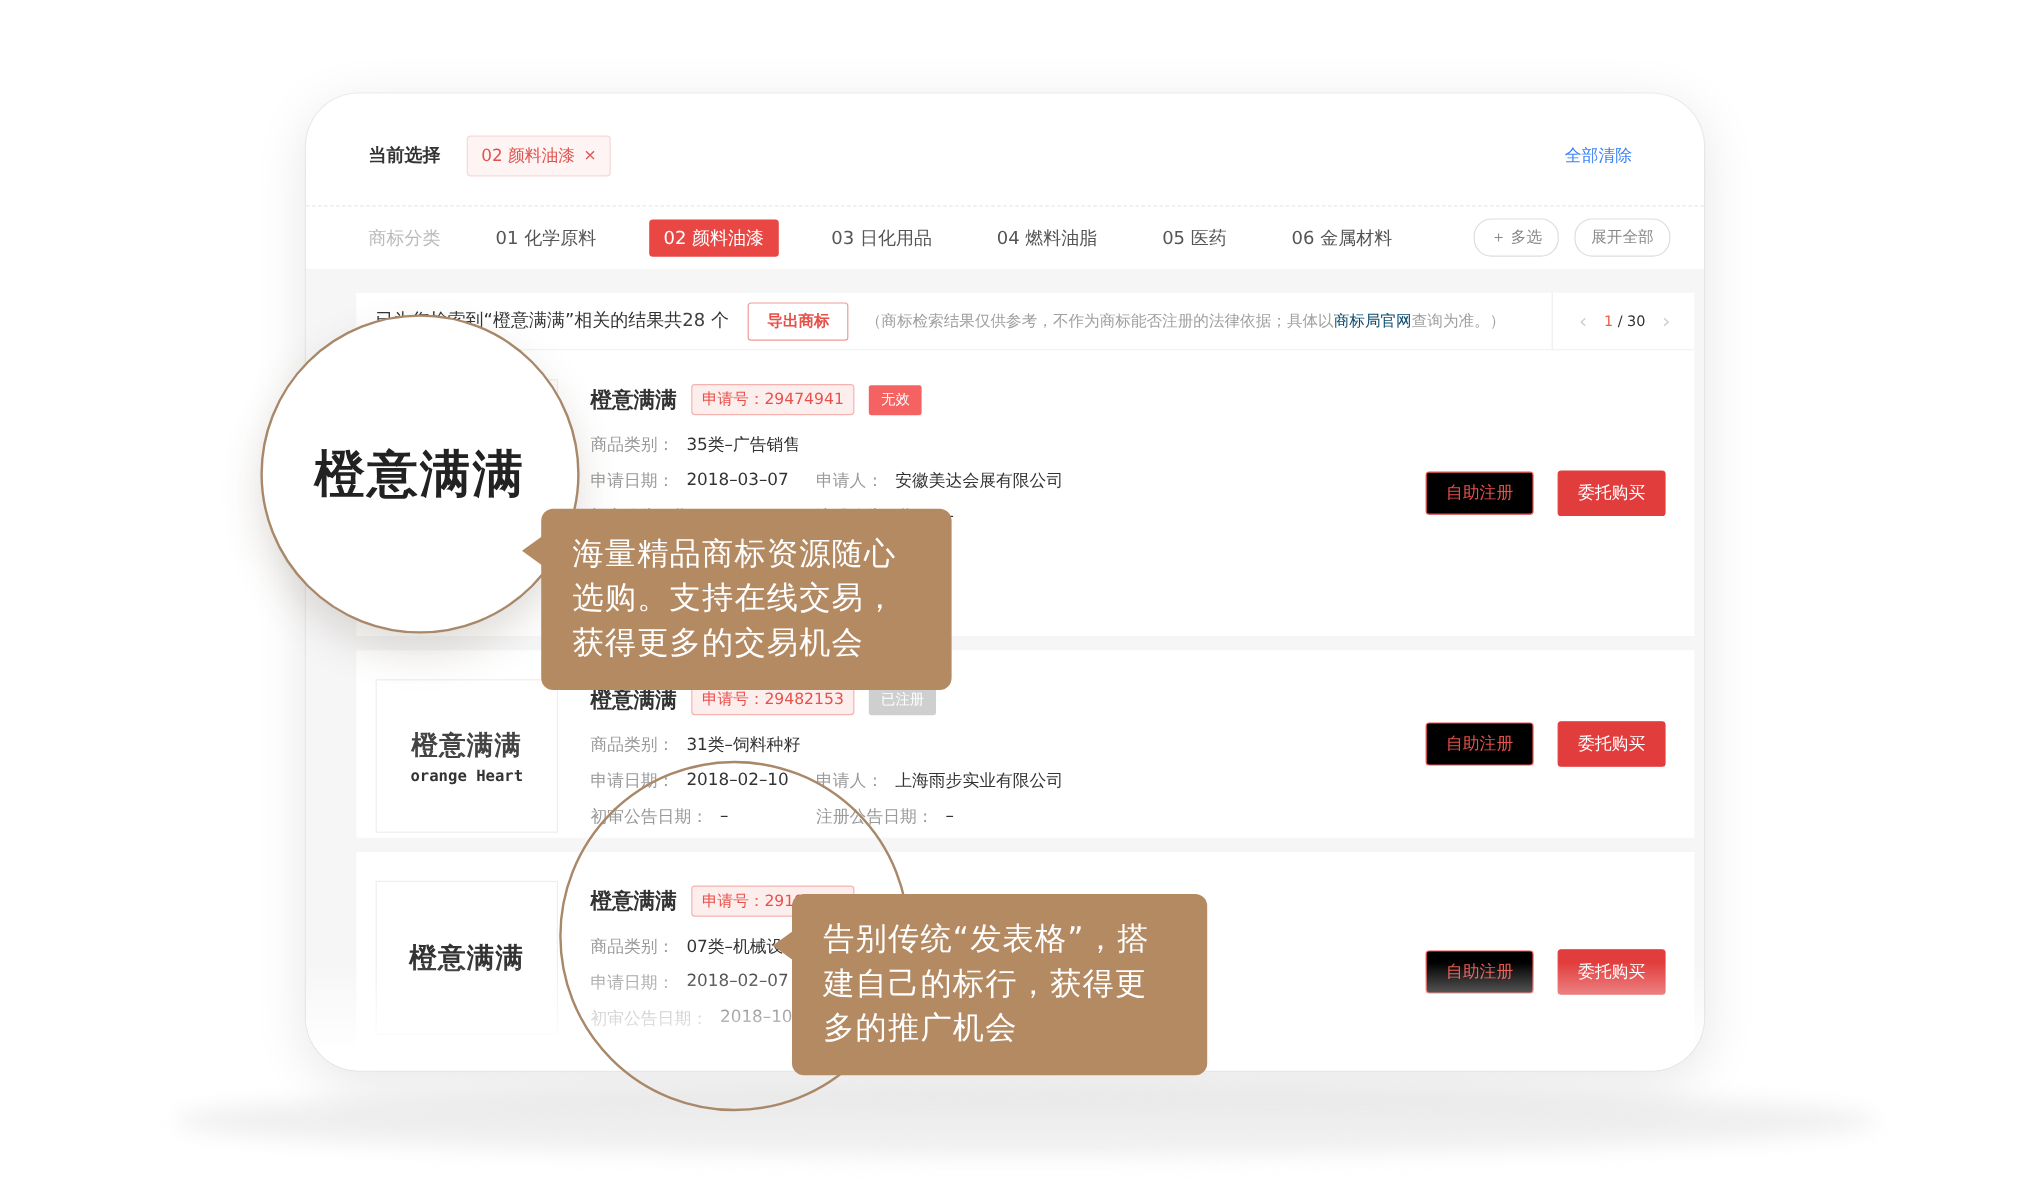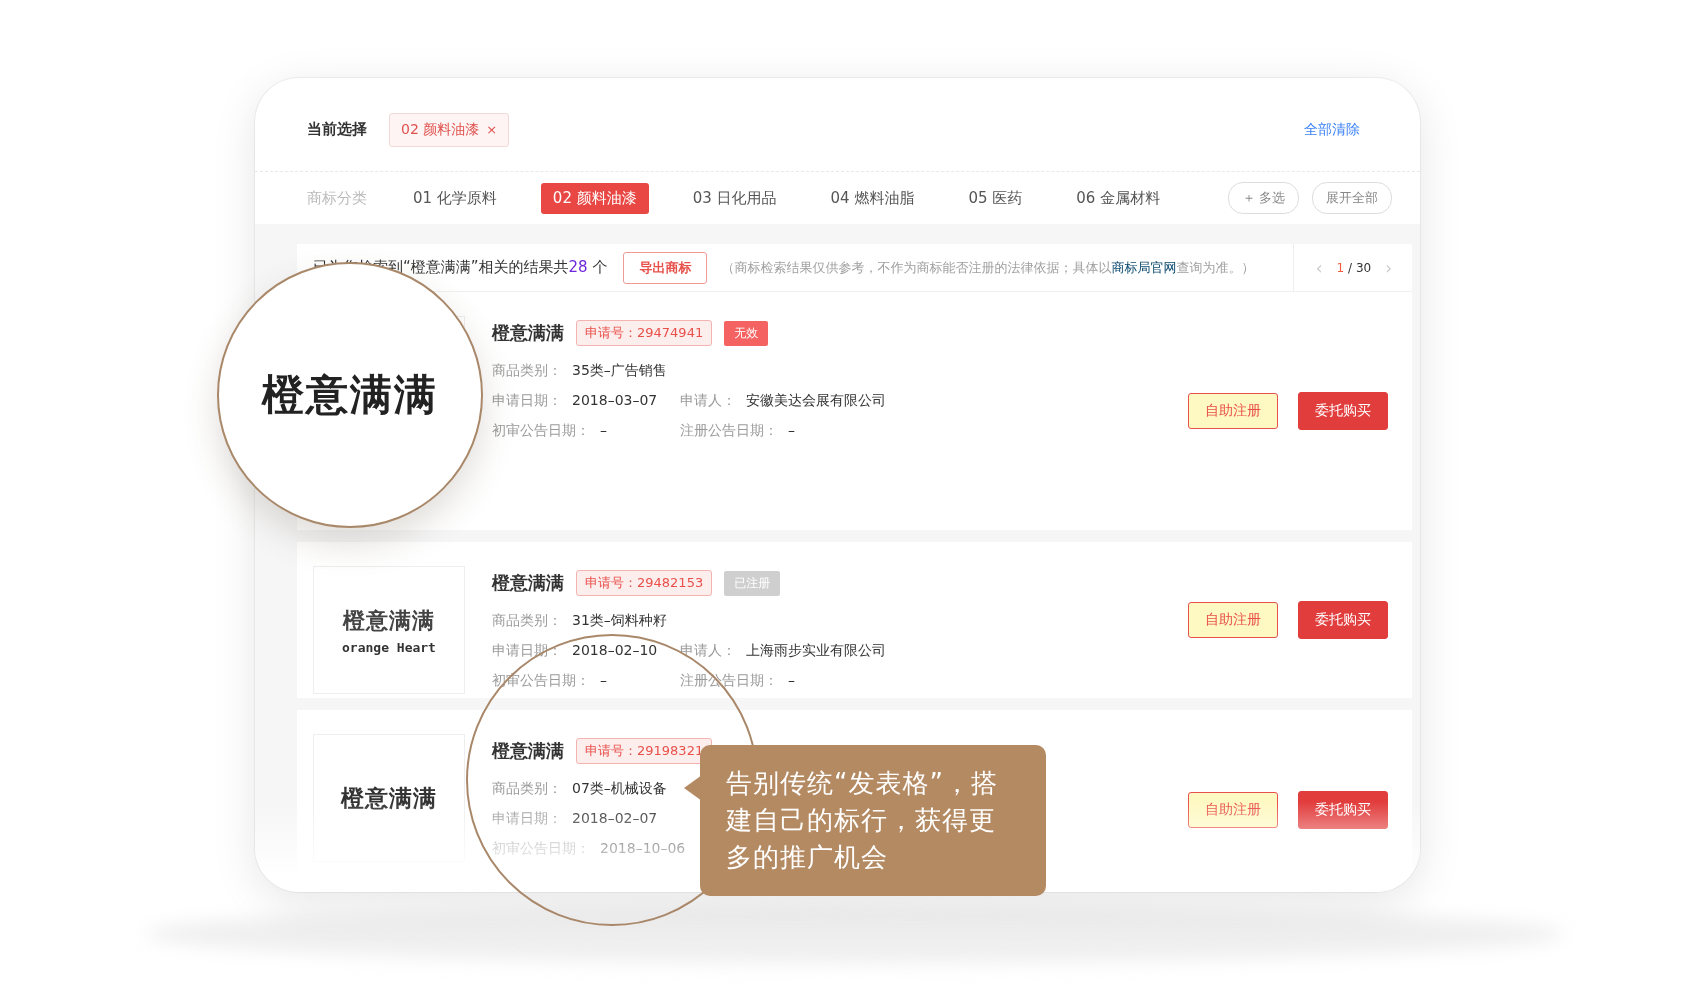--- a/index.html
+++ b/index.html
@@ -34,21 +34,21 @@
   .catbar-actions { margin-left:auto; display:flex; gap:13px; }
   .mini-btn { border:1px solid #ddd; border-radius:15px; background:#fff; font-size:13px;
               color:#888; padding:6px 13px; cursor:pointer; white-space:nowrap; }
 
   
   .content { background:#f6f6f7; padding:20px 8px 0 42px; height:648px; }
 
   
   .panel-header { background:#fff; border-bottom:1px solid #f0f0f0; height:48px;
                   display:flex; align-items:center; padding:0 0 0 16px; font-size:15px; color:#333; }
-  .ph-count { color:#6d28d9;text-align:center; }
+  .ph-count { color:#404040;text-align:center; }
   .export-btn { margin-left:16px; border:1px solid #f09b98; color:#e8504a; background:#fff;
                 border-radius:3px; font-size:13px; font-weight:bold; padding:6px 15px; cursor:pointer; }
   .disclaimer { margin-left:14px; font-size:13px; color:#a0a0a0; }
   .disclaimer .lnk { color:#0c4a6e; font-weight:normal; cursor:pointer; }
   .pager { margin-left:auto; display:flex; align-items:center; gap:14px; border-left:1px solid #eee;
            height:100%; padding:0 20px 0 22px; }
   .pager .chev { color:#ccc; font-size:17px; cursor:pointer; }
   .pager .pg { font-size:12px; color:#333; }
   .pager .cur { color:#f05c3e; }
 
@@ -72,21 +72,21 @@
   .badge.invalid { background:#f56262; }
   .badge.registered { background:#cfcfcf; }
   .fields { margin-top:16px; }
   .fline { display:flex; margin-top:10px; font-size:14px; }
   .fld { display:flex; }
   .fld .lab { color:#9a9a9a; margin-right:10px; white-space:nowrap; }
   .fld .val { color:#333; }
   .fld.c2 { position:absolute; left:188px;justify-content:center; }
   .fline { position:relative;margin-top:12px; }
   .actions { flex:0 0 auto; display:flex; align-items:center; gap:20px; margin-left:20px; align-self:center; }
-  .btn-outline { border:1px solid #e8504a; color:#e8504a; background:#fef9c3; font-size:14px;
+  .btn-outline { border:1px solid #e8504a; color:#e8504a; background:#000000; font-size:14px;
                  border-radius:3px; padding:8px 16px; cursor:pointer; white-space:nowrap; }
   .btn-solid { border:1px solid #e23d3d; color:#ffffff; background:#e23d3d; font-size:14px;
                border-radius:3px; padding:9px 16px; cursor:pointer; white-space:nowrap; }
 
   
   .card-fade { position:absolute; left:0; right:0; bottom:0; height:90px; pointer-events:none;
                background:linear-gradient(to bottom, rgba(255,255,255,0), #fff 85%); }
 
   
   .circle1 { position:absolute; left:217px; top:262px; width:266px; height:266px; border-radius:50%;
@@ -97,21 +97,21 @@
              border:2px solid #a9886a; z-index:20; }
 
   
   .tip { position:absolute; background:#b48a63; color:#fff; border-radius:10px; z-index:30;
          font-size:26px; line-height:1.42; padding:20px 26px; letter-spacing:1px; }
   .tip:before { content:""; position:absolute; left:-16px; width:0; height:0;
                 border-top:13px solid transparent; border-bottom:13px solid transparent;
                 border-right:18px solid #b48a63; }
   .tip1 { left:451px; top:424px; width:342px; }
   .tip1:before { top:22px; }
-  .tip2 { left:700px; top:745px; width:346px; }
+  .tip2 { left:660px; top:745px; width:346px; }
   .tip2:before { top:30px; }
 </style>
 </head>
 <body>
 
 <div class="stage">
   <div class="base-shadow"></div>
 
   <div class="card">
 
@@ -286,14 +286,15 @@
     </div>
 
     <div class="card-fade"></div>
   </div>
 
   <div class="circle1">
     <span class="big">橙意满满</span>
   </div>
   <div class="circle2"></div>
 
+  <div class="tip tip1">海量精品商标资源随心选购。支持在线交易，获得更多的交易机会</div>
   <div class="tip tip2">告别传统“发表格”，搭建自己的标行，获得更多的推广机会</div>
 </div>
 
 </body></html>

